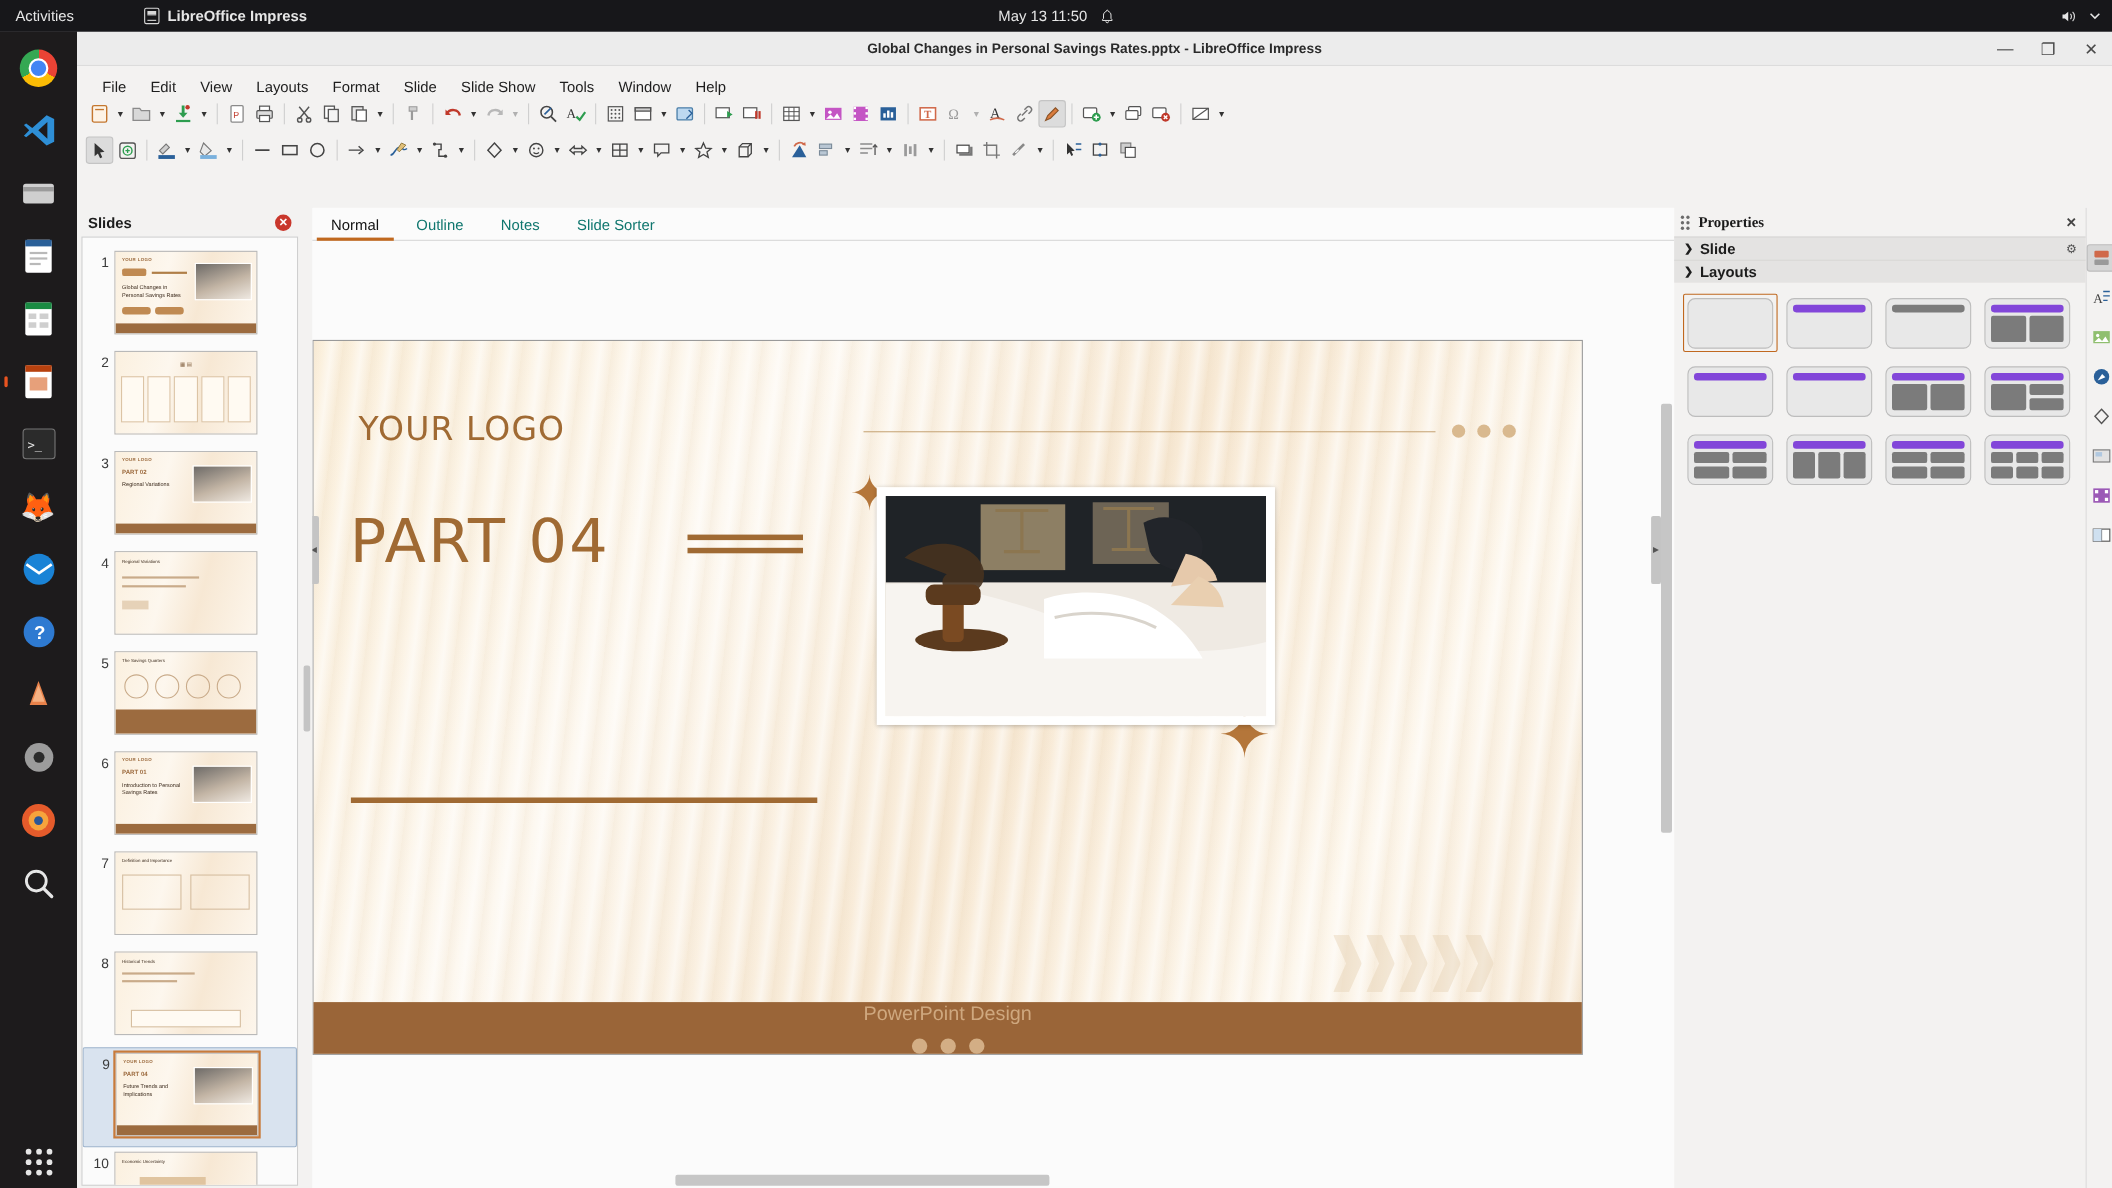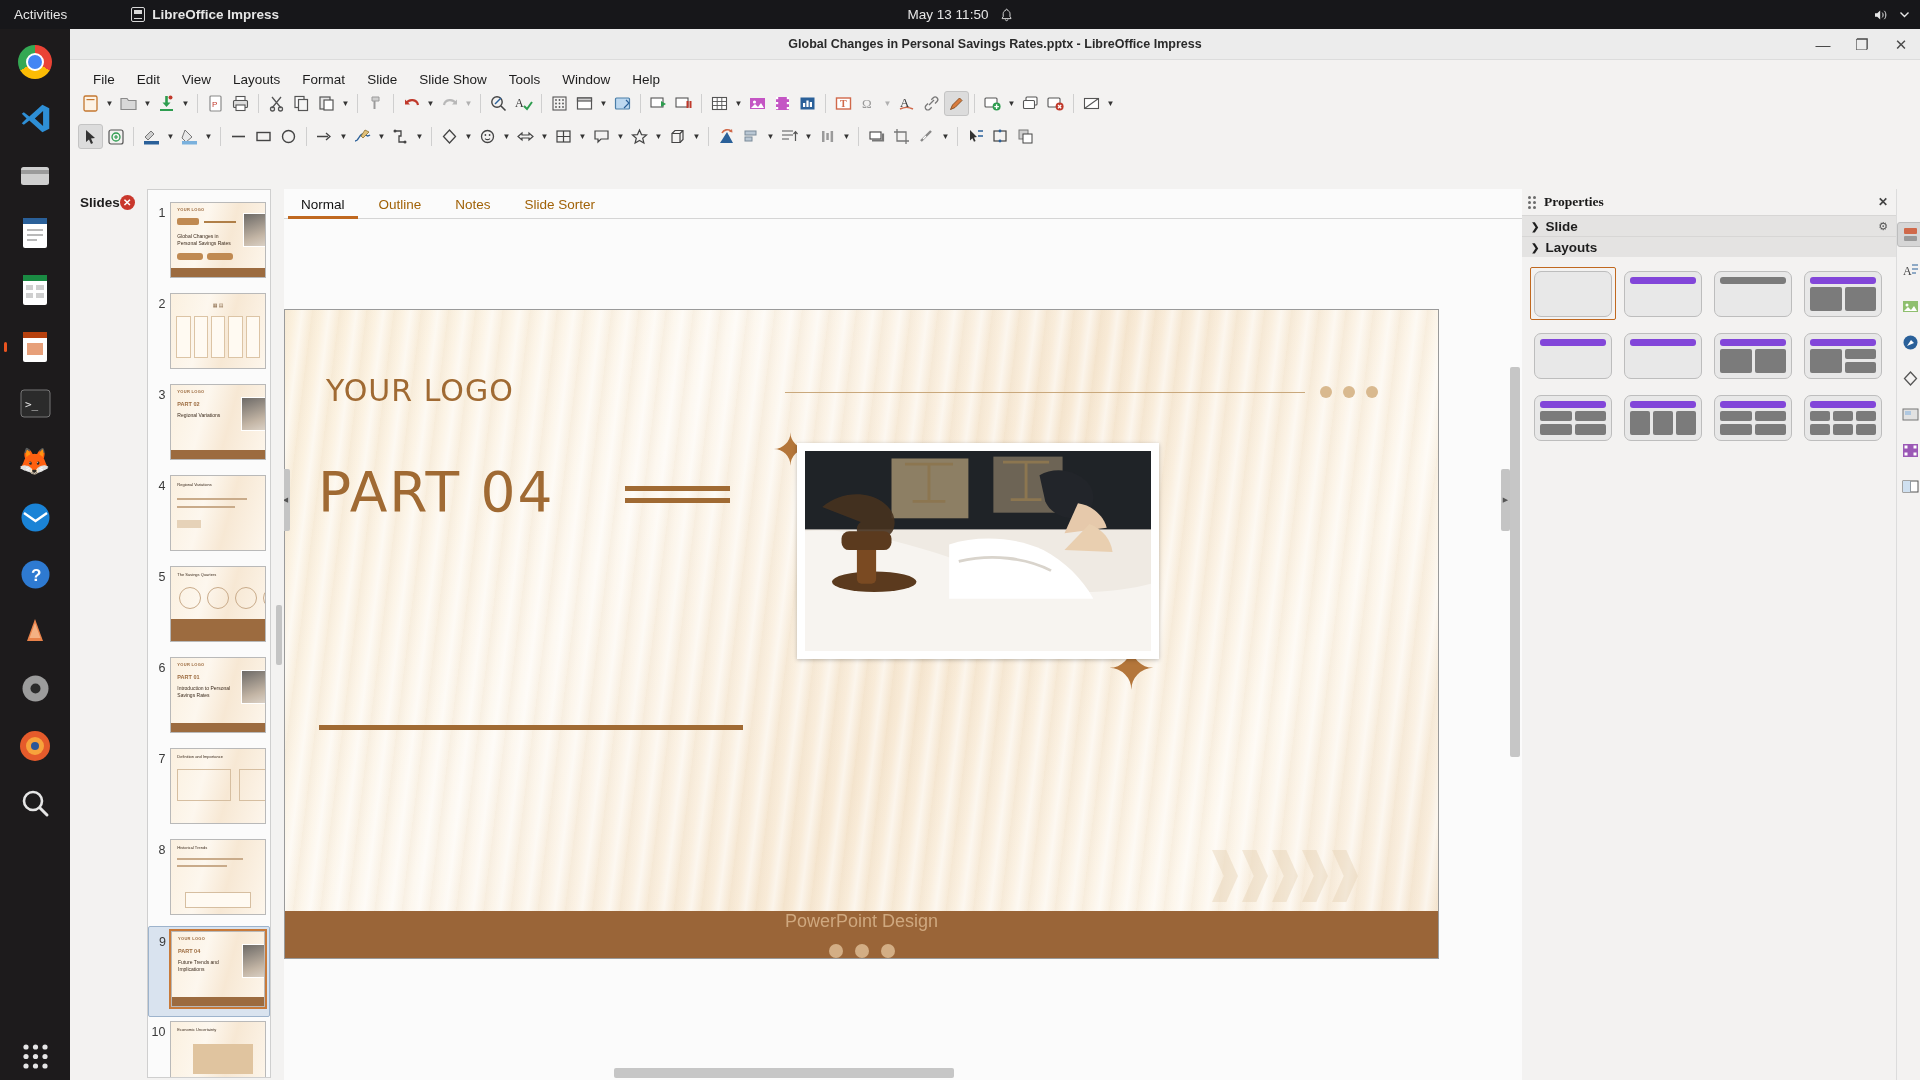--- a/index.html
+++ b/index.html
@@ -61,21 +61,21 @@
   .toolbar{height:33px;background:#f3f2f1;display:flex;align-items:center;padding-left:8px;gap:0px;}
   .tb-btn{width:25px;height:25px;display:flex;align-items:center;justify-content:center;border-radius:3px;position:relative;}
   .tb-btn.pressed{background:#dcdcdc;border:1px solid #c4c4c4;}
   .tb-caret{width:13px;height:25px;display:flex;align-items:center;justify-content:center;color:#333;font-size:8px;}
   .tb-caret.dim{color:#b0b0b0;}
   .tb-sep{width:1px;height:19px;background:#cfcfcf;margin:0 5px;}
   svg{display:block;}
   
   #main{position:absolute;left:0;top:160px;width:1850px;height:891px;display:flex;}
   
-  #slides-panel{width:203px;background:#f3f2f1;display:flex;}
+  #slides-panel{width:203px;background:#f3f2f1;display:flex;flex-direction:column;}
   #slides-head{height:26px;display:flex;align-items:center;justify-content:space-between;padding:0 8px 0 10px;font-weight:bold;font-size:13.5px;color:#1d1d1d;}
   .close-x{width:15px;height:15px;border-radius:50%;background:#c9372c;color:#fff;font-size:10px;display:flex;align-items:center;justify-content:center;}
   #slides-list{flex:1;background:#fbfbfb;border:1px solid #cfcfcf;margin:0 2px 2px 4px;overflow:hidden;position:relative;padding-top:8px;}
   .slide-row{display:flex;align-items:flex-start;gap:5px;padding:4px 4px 4px 0;height:91px;}
   .slide-num{width:24px;text-align:right;font-size:12.5px;color:#3a3a3a;padding-top:4px;}
   .thumb{width:130px;height:76px;border:1px solid #b9b9b9;background:#fdf6ec;position:relative;overflow:hidden;}
   .slide-row.sel .thumb{outline:2px solid #c87a3a;}
   .slide-row.sel{background:#d9e3ef;border:1px solid #9db3cc;border-radius:2px;}
   
   .t-wood{position:absolute;inset:0;background:linear-gradient(105deg,#fbf0df 0%,#fdf7ee 35%,#f7e8d4 60%,#fdf6ec 100%);}
@@ -83,21 +83,21 @@
   .t-logo{position:absolute;left:6px;top:4px;font-size:4px;color:#9c6b3f;letter-spacing:.3px;font-weight:bold;}
   .t-title{position:absolute;left:6px;font-size:5px;color:#3b2a1c;line-height:1.35;}
   .t-part{position:absolute;left:6px;font-size:5.5px;color:#9c6b3f;font-weight:bold;}
   .t-img{position:absolute;border:1px solid #fff;background:linear-gradient(160deg,#6d6a67,#c3b5a5 55%,#efe9e2);}
   
   #divider{width:11px;background:#f3f2f1;display:flex;align-items:center;justify-content:center;}
   #divider .grip{width:6px;height:60px;background:#c4c4c4;border-radius:2px;}
   
   #edit{flex:1;background:#fbfbfb;display:flex;flex-direction:column;position:relative;}
   #tabs{height:30px;border-bottom:1px solid #d5d5d5;display:flex;align-items:flex-end;padding-left:0px;background:#fbfbfb;}
-  .tab{padding:5px 17px 6px;font-size:13.5px;color:#a16207;position:relative;}
+  .tab{padding:5px 17px 6px;font-size:13.5px;color:#0f766e;position:relative;}
   .tab.active{color:#111;}
   .tab.active:after{content:"";position:absolute;left:4px;right:4px;bottom:-1px;height:3px;background:#c0681f;}
   #canvas{flex:1;position:relative;background:#fbfbfb;overflow:hidden;}
   
   #slide{
     position:absolute;left:0px;top:90px;width:1155px;height:650px;
     background:
       repeating-linear-gradient(97deg, rgba(205,170,120,.10) 0px, rgba(205,170,120,0) 9px, rgba(255,255,255,.5) 17px, rgba(205,170,120,.07) 27px),
       linear-gradient(120deg,#fbf0dd 0%,#fdf8f0 30%,#f8ead6 55%,#fdf7ed 80%,#f7e9d6 100%);
     border:1px solid #9a9a9a;

